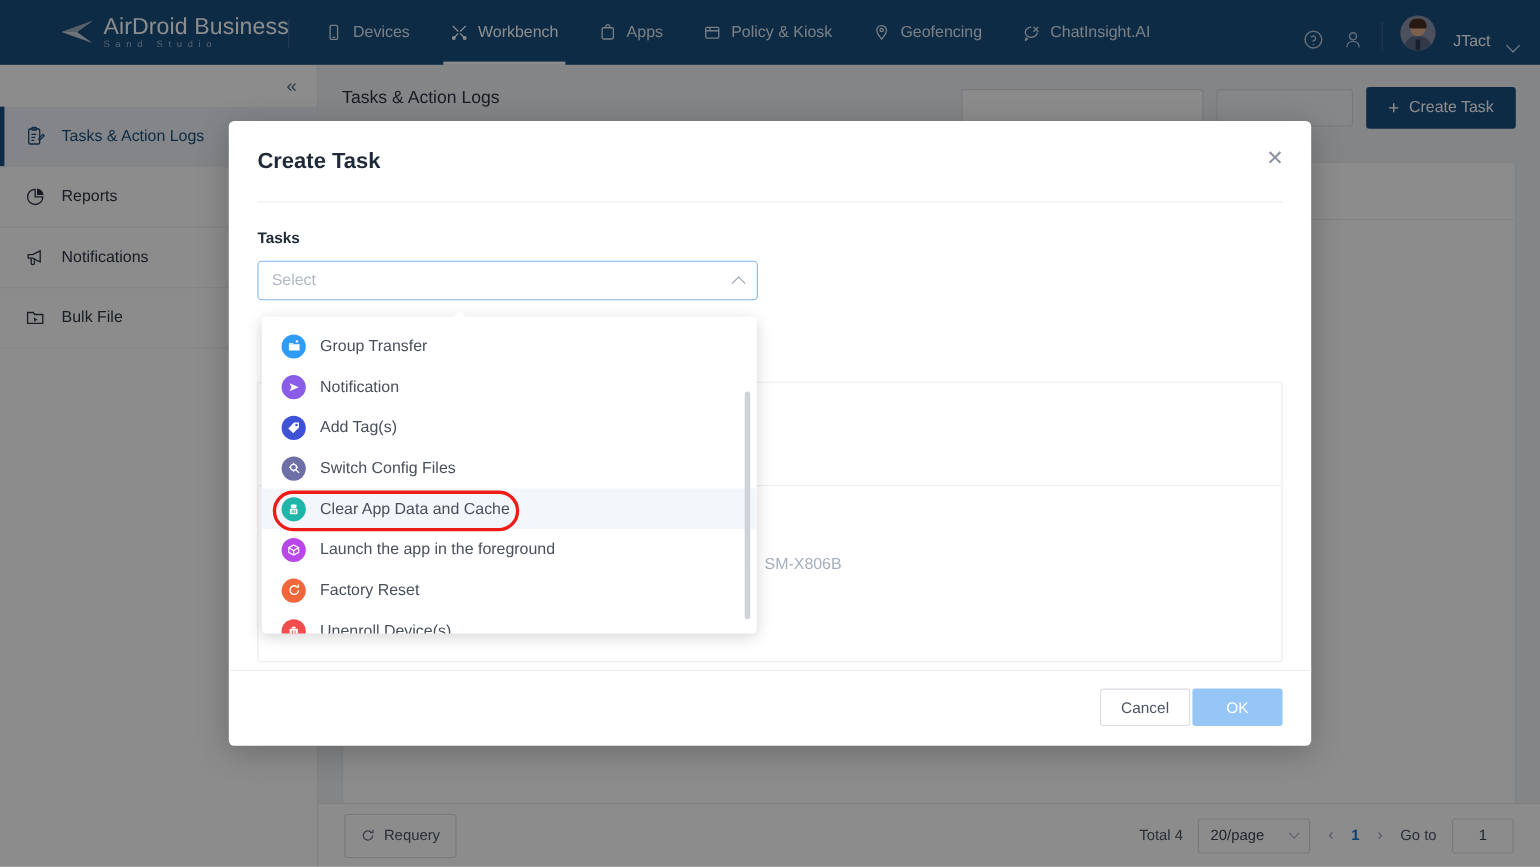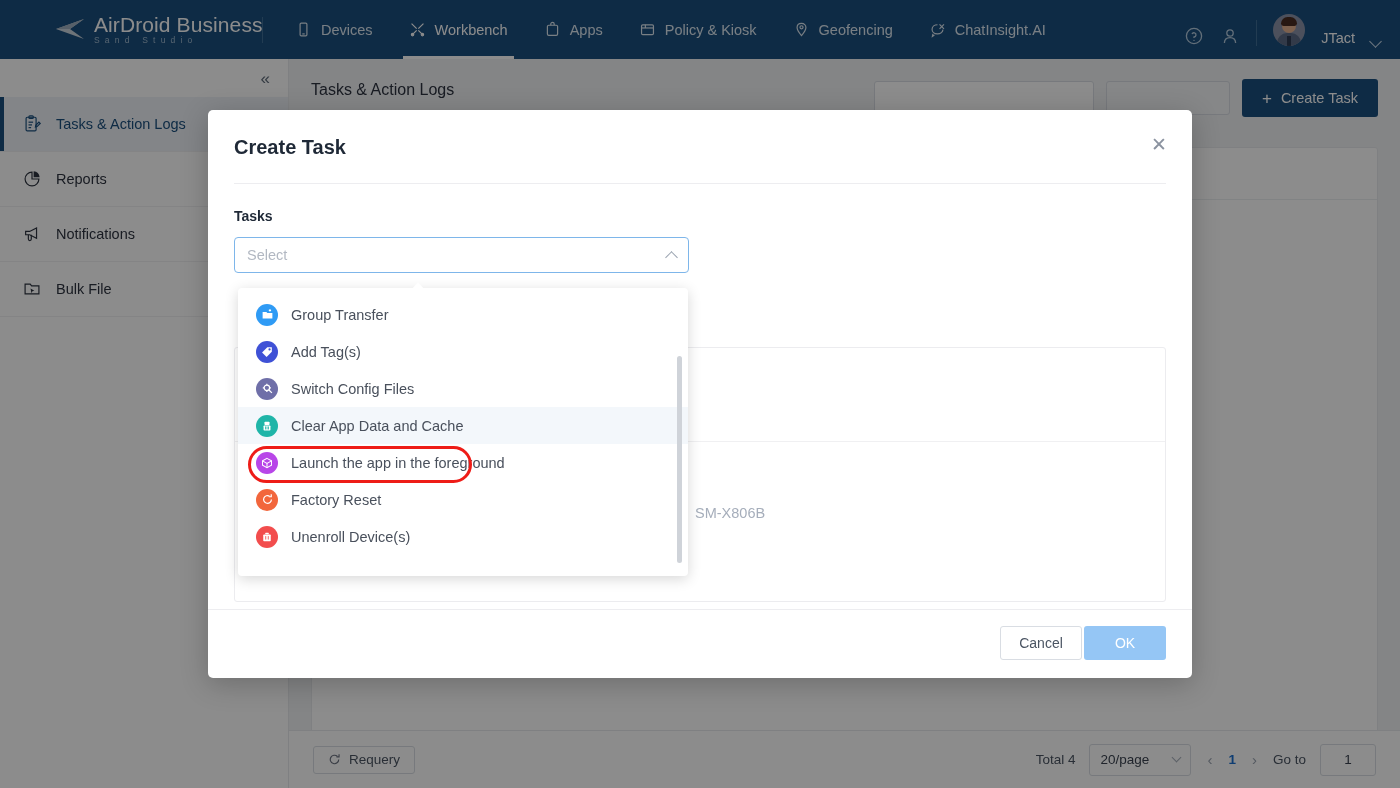--- a/index.html
+++ b/index.html
@@ -122,21 +122,21 @@
   .bg-cell { display: flex; align-items: center; width: 170px; }
 
   
   .bottombar {
     position: absolute; left: 289px; right: 0; bottom: 0; height: 58px;
     background: #ffffff; border-top: 1px solid #e8eaed;
     display: flex; align-items: center; padding: 0 24px;
   }
   .requery-btn {
     display: flex; align-items: center; gap: 8px;
-    height: 28px; padding: 0 14px; border: 1px solid #d9dde3;
+    height: 40px; padding: 0 14px; border: 1px solid #d9dde3;
     border-radius: 3px; font-size: 13.5px; color: #4b5563;
     background: #fff; cursor: pointer; justify-content: flex-end;
   }
   .pager { margin-left: auto; display: flex; align-items: center; gap: 14px; font-size: 13.5px; color: #4b5563; }
   .pgsel {
     display: flex; align-items: center; justify-content: space-between;
     width: 102px; height: 32px; padding: 0 10px;
     border: 1px solid #d9dde3; border-radius: 3px; background: #fff;
     font-size: 13.5px; color: #3b4350; cursor: pointer;
   }
@@ -507,20 +507,28 @@
           <span class="dd-ico" style="background:#2f9bf5">
             <svg width="13" height="13" viewBox="0 0 16 16" fill="#fff">
               <path d="M2 6.2 H14 V13 H2 Z" rx="1"></path>
                 <path d="M2 5 H6.6 L7.8 6.2 H2 Z"></path>
               <path d="M11 1.6 V4.4 M9.6 3 H12.4" stroke="#fff" stroke-width="1.4"></path>
             </svg>
           </span>
           <span>Group Transfer</span>
         </div>
 
+        <div class="dd-item">
+          <span class="dd-ico" style="background:#8a5ce8">
+            <svg width="12" height="12" viewBox="0 0 16 16" fill="#fff">
+              <path d="M14 8 L3 3.2 L5.4 8 L3 12.8 Z"></path>
+            </svg>
+          </span>
+          <span>Notification</span>
+        </div>
 
         <div class="dd-item">
           <span class="dd-ico" style="background:#3f51d6">
             <svg width="12" height="12" viewBox="0 0 16 16" fill="#fff">
               <path d="M8.4 1.6 H14.4 V7.6 L7.4 14.6 L1.4 8.6 Z"></path>
               <circle cx="11.4" cy="4.6" r="1.5" fill="#3f51d6"></circle>
             </svg>
           </span>
           <span>Add Tag(s)</span>
         </div>

